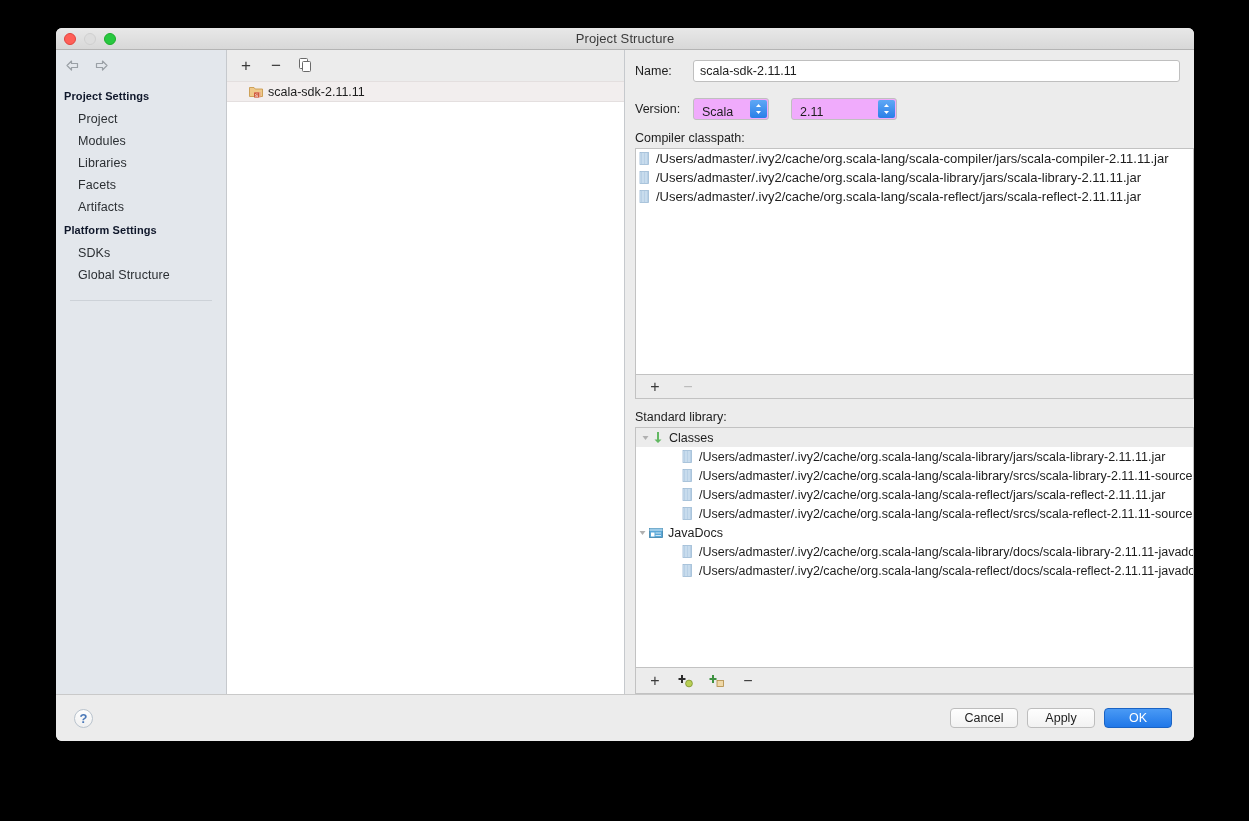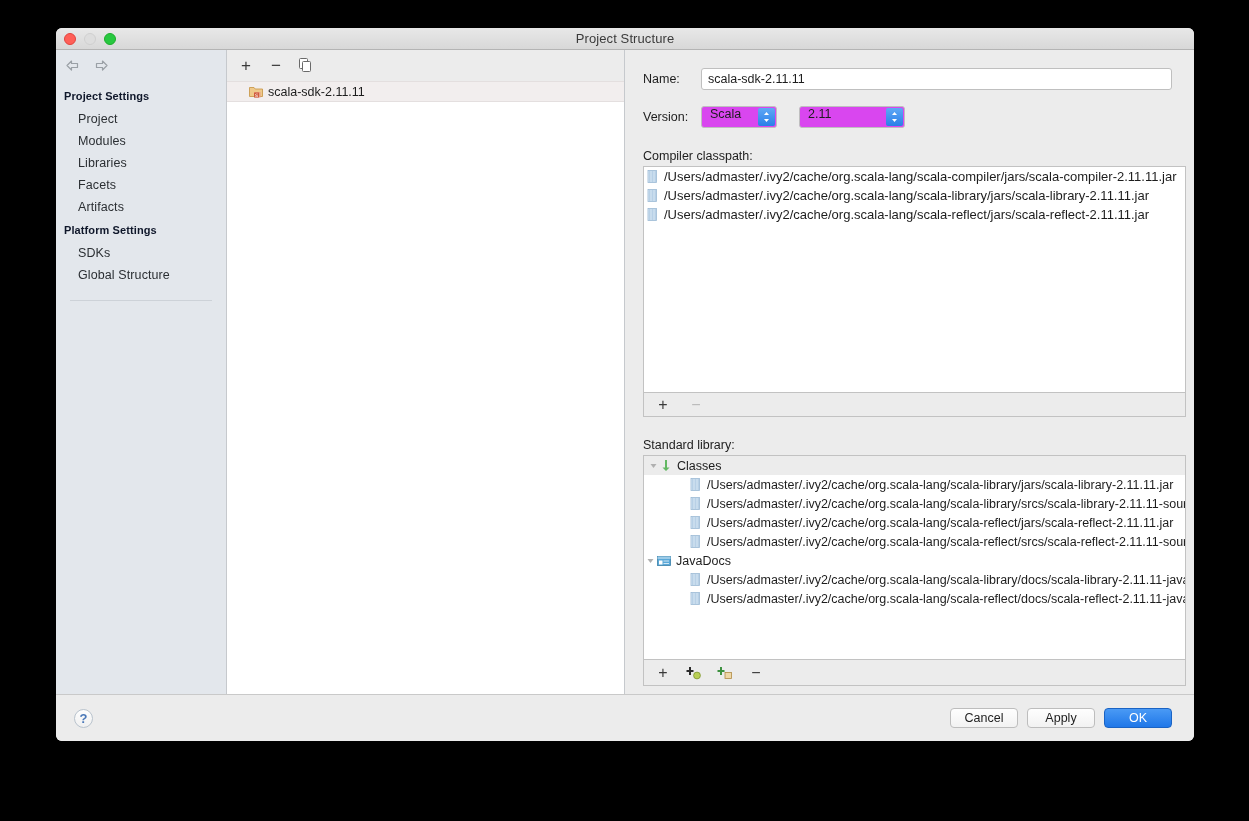--- a/index.html
+++ b/index.html
@@ -128,21 +128,21 @@
     font-size: 12.5px; color: #1d1d1d;
   }
   .sdk-row .ico { margin-right: 5px; display:flex; }
 
   
   .right {
     flex: 1 1 auto;
     background: #ececec;
     display: flex; flex-direction: column;
     min-width: 0;
-    padding: 8px;
+    padding: 0;
   }
 
   .form-area { padding: 10px 14px 0 10px; }
   .row { display: flex; align-items: center; margin-bottom: 0; }
   .row-label {
     font-size: 12.5px; color: #1d1d1d;
     width: 58px; flex: 0 0 58px;
   }
   .text-input {
     flex: 1 1 auto; height: 22px;
@@ -151,41 +151,41 @@
     font-size: 12.5px; color: #1d1d1d;
     padding: 0 6px;
     line-height: 20px;
     outline: none;
     font-family: "Liberation Sans", sans-serif;
   }
   .row.version { margin-top: 16px; }
   .combo {
     position: relative; height: 22px;
     border: 1px solid #bfbfbf; border-radius: 3px;
-    background: #d946ef;
-    display: flex; align-items: flex-start;
+    background: #f0abfc;
+    display: flex; align-items: flex-end;
     padding: 0 26px 0 8px;
     font-size: 12.5px; color: #1d1d1d;
   }
   .combo.scala { width: 76px; }
   .combo.ver { width: 106px; margin-left: 22px; }
   .combo .stepper {
     position: absolute; right: 1px; top: 1px;
     width: 17px; height: 18px;
     background: linear-gradient(180deg,#5fa8f5 0%,#2a7fe8 100%);
     border-radius: 2px;
     display: flex; flex-direction: column;
     align-items: center; justify-content: center;
     gap: 1px;
   }
   .stepper svg { display:block; }
 
   .section-label {
     font-size: 12.5px; color: #1d1d1d;
-    margin: 21px 0 3px 10px;
+    margin: 11px 0 3px 10px;
   }
 
   
   .cp-panel {
     margin: 0 0 0 10px;
     border: 1px solid #c2c2c2;
     background: #fff;
     height: 227px;
     overflow: hidden;
     display: flex; flex-direction: column;

